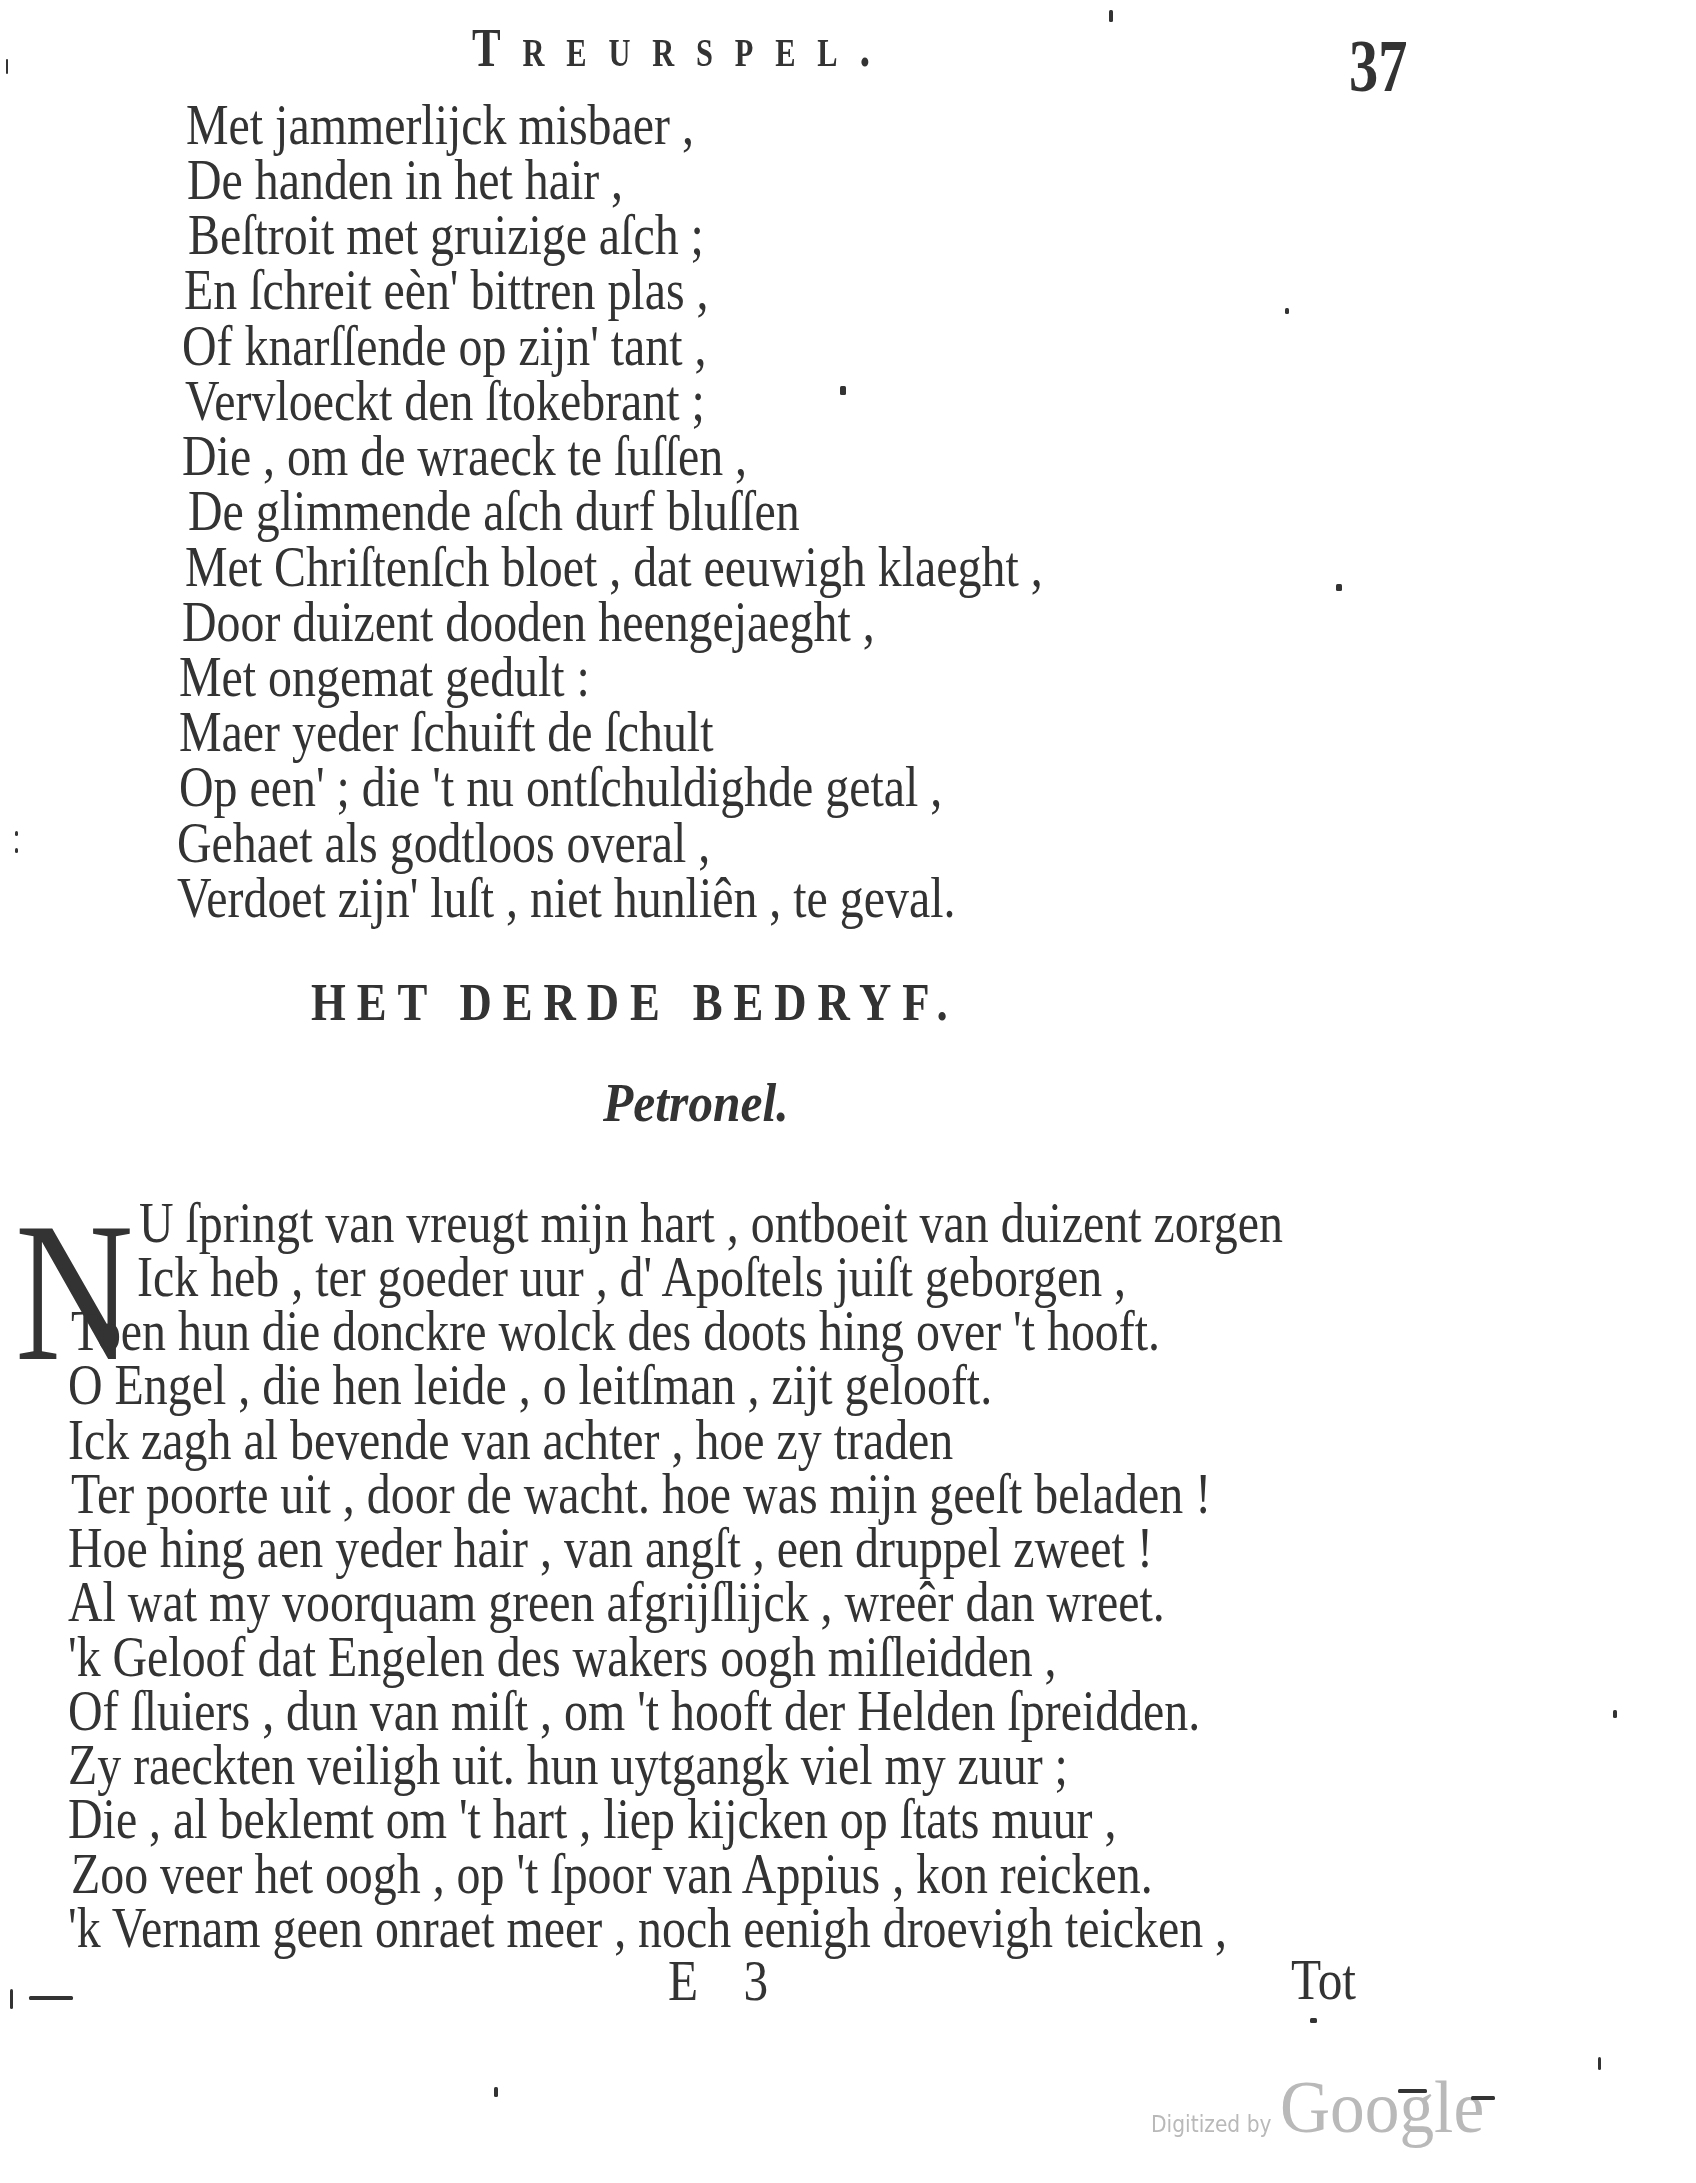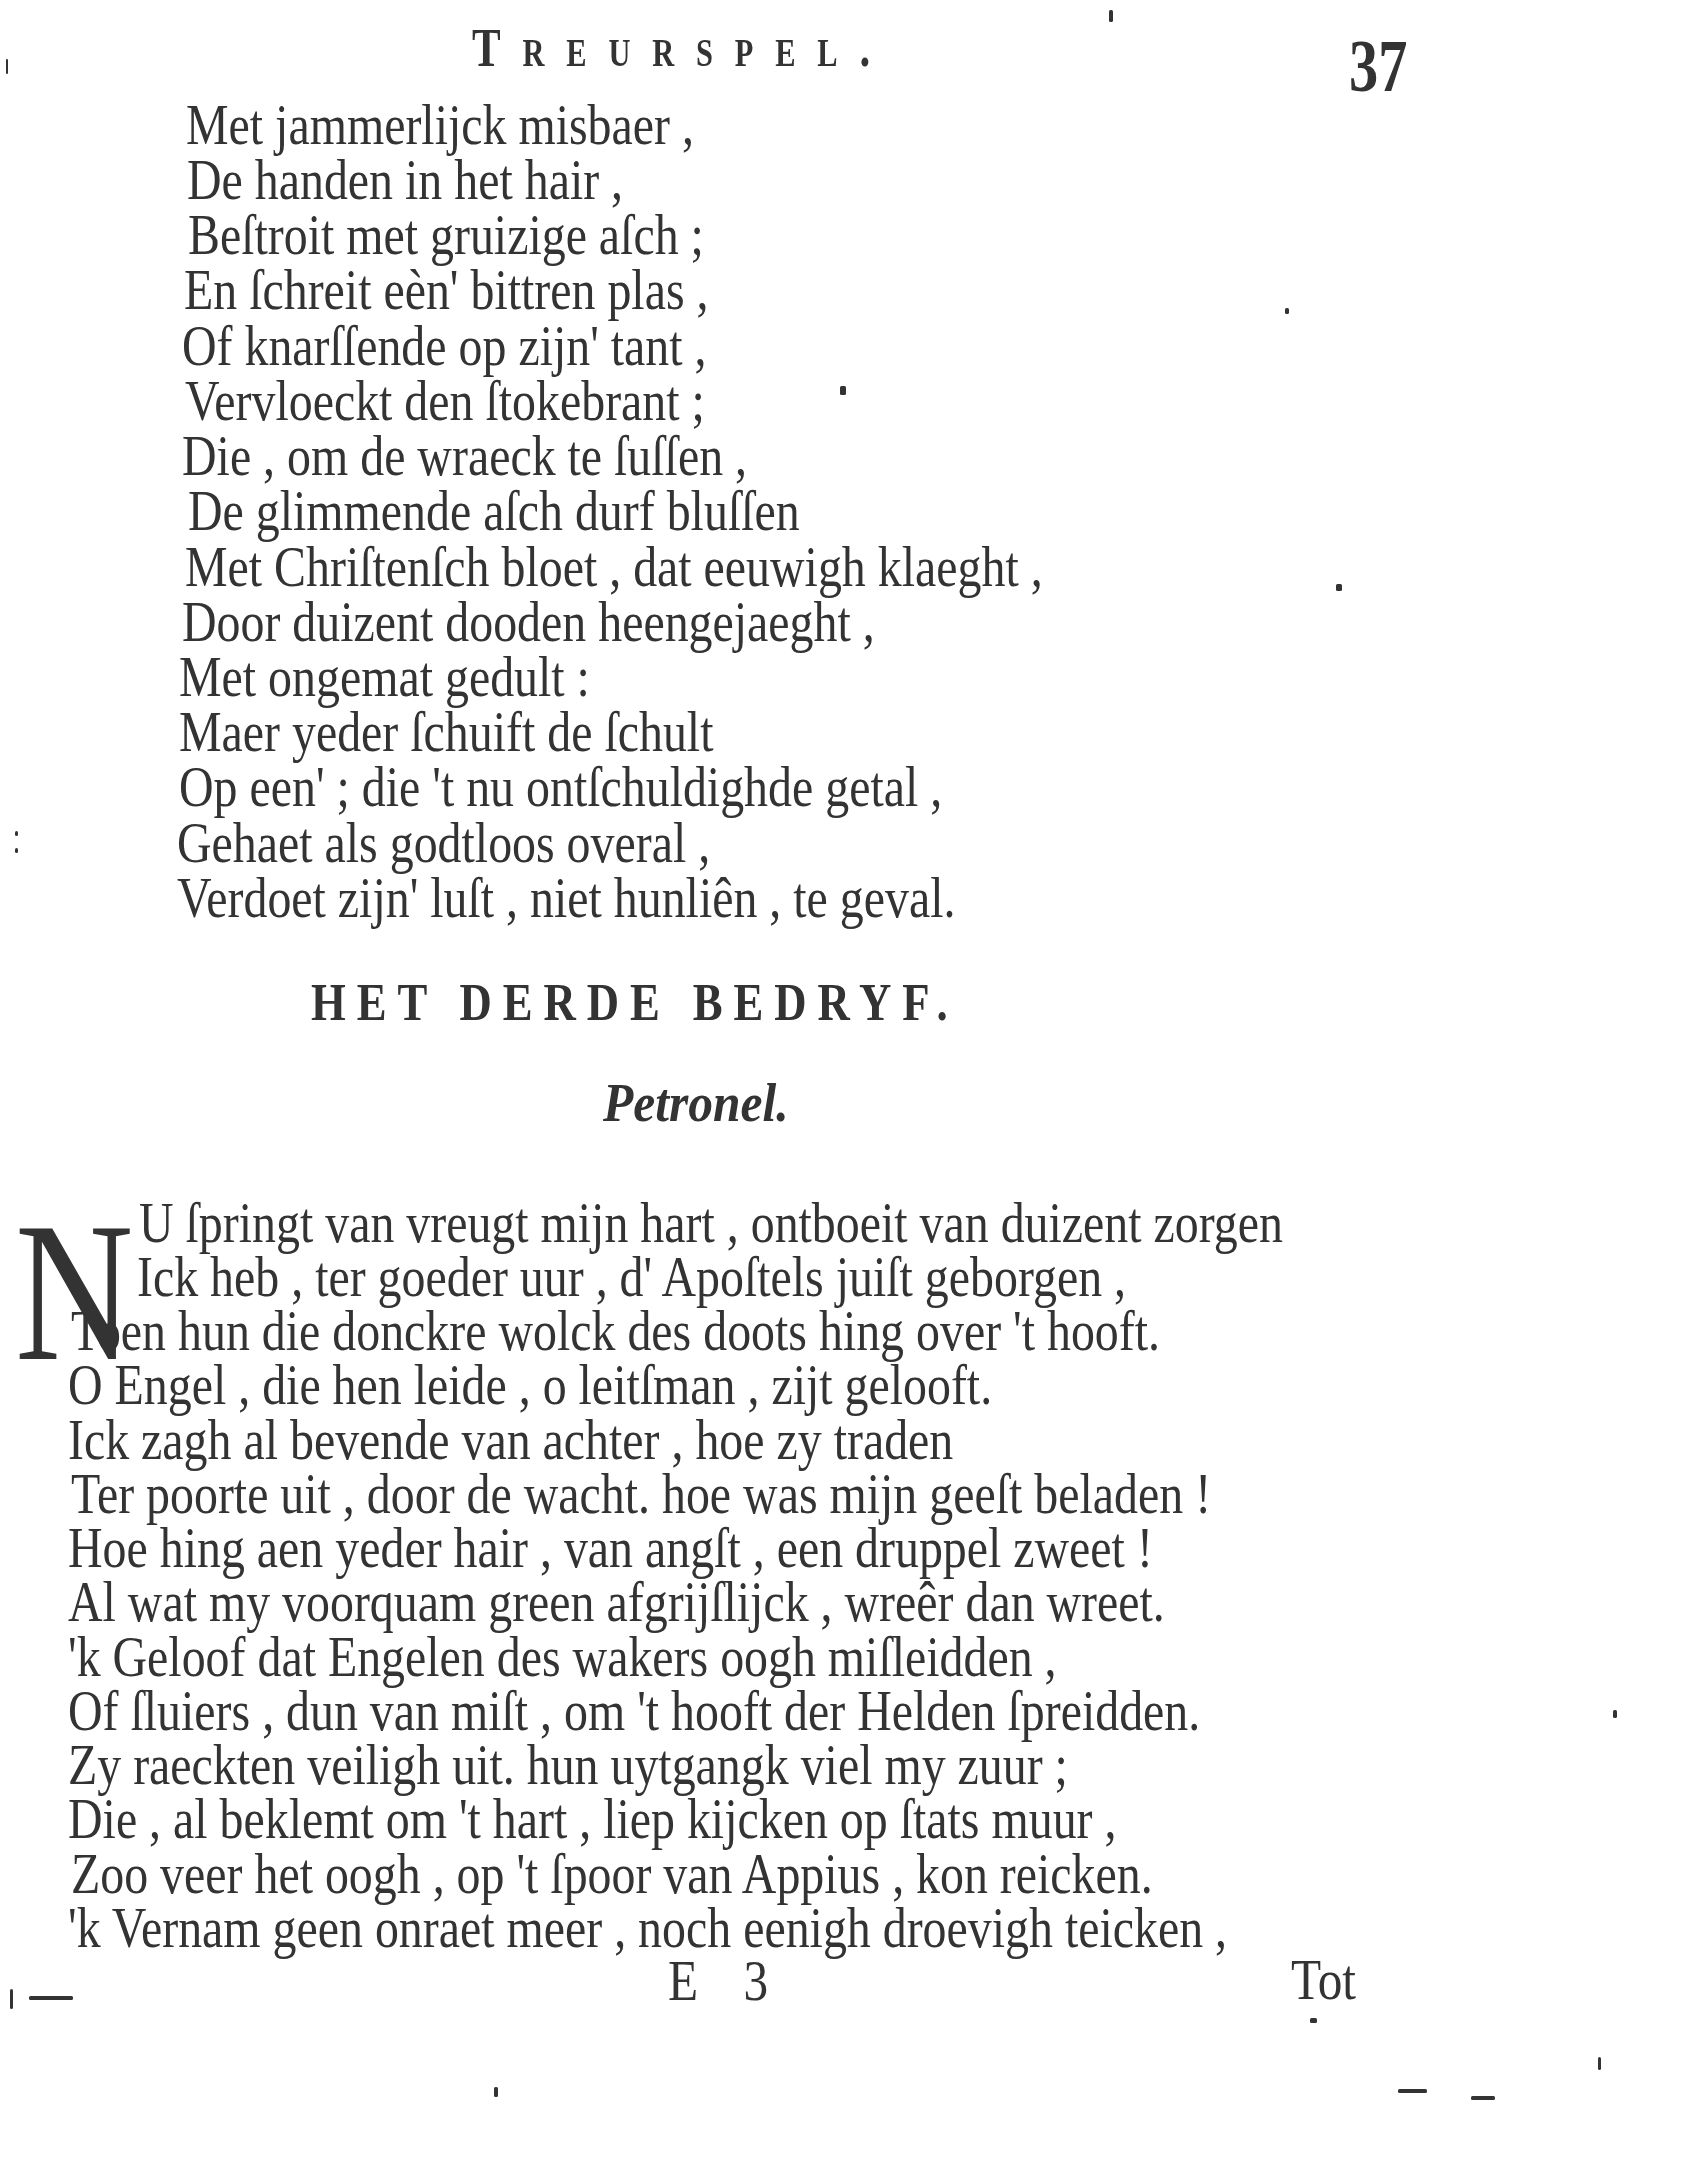--- a/index.html
+++ b/index.html
@@ -176,20 +176,24 @@
     <div class="abs verse-line" style="left:68px; top:1682px;">Of ſluiers , dun van miſt , om 't hooft der Helden ſpreidden.</div>
     <div class="abs verse-line" style="left:68px; top:1736px;">Zy raeckten veiligh uit. hun uytgangk viel my zuur ;</div>
     <div class="abs verse-line" style="left:68px; top:1790px;">Die , al beklemt om 't hart , liep kijcken op ſtats muur ,</div>
     <div class="abs verse-line" style="left:71px; top:1845px;">Zoo veer het oogh , op 't ſpoor van Appius , kon reicken.</div>
     <div class="abs verse-line" style="left:68px; top:1899px;">'k Vernam geen onraet meer , noch eenigh droevigh teicken ,</div>
   </div>
 
   <div class="abs signature-mark">E 3</div>
   <div class="abs catchword">Tot</div>
 
+  <div class="abs watermark">
+    <span class="digitized">Digitized by</span>
+    <span class="brand">Google</span>
+  </div>
 
   <div>
     <span class="speck" style="left:1109px; top:9.8px; width:3.9px; height:12.7px;"></span>
     <span class="speck" style="left:5.9px; top:59px; width:2.4px; height:14.7px;"></span>
     <span class="speck" style="left:840px; top:386px; width:5.9px; height:8.8px;"></span>
     <span class="speck" style="left:1336px; top:584px; width:5.9px; height:6.8px;"></span>
     <span class="speck" style="left:1285px; top:308px; width:4.4px; height:5.9px;"></span>
     <span class="speck" style="left:14.7px; top:831px; width:2.9px; height:4.9px;"></span>
     <span class="speck" style="left:14.7px; top:848px; width:2.9px; height:4.9px;"></span>
     <span class="speck" style="left:1613px; top:1710px; width:3.9px; height:7.8px;"></span>

